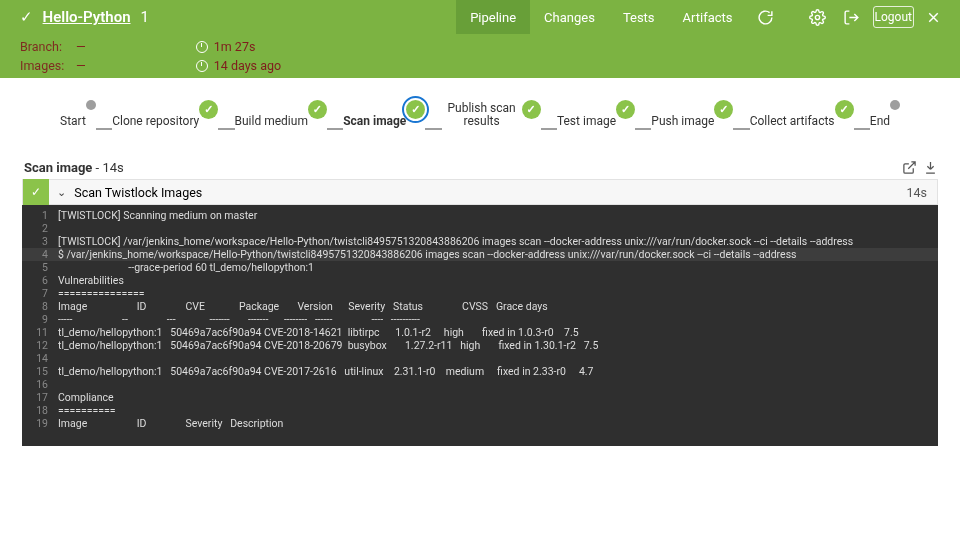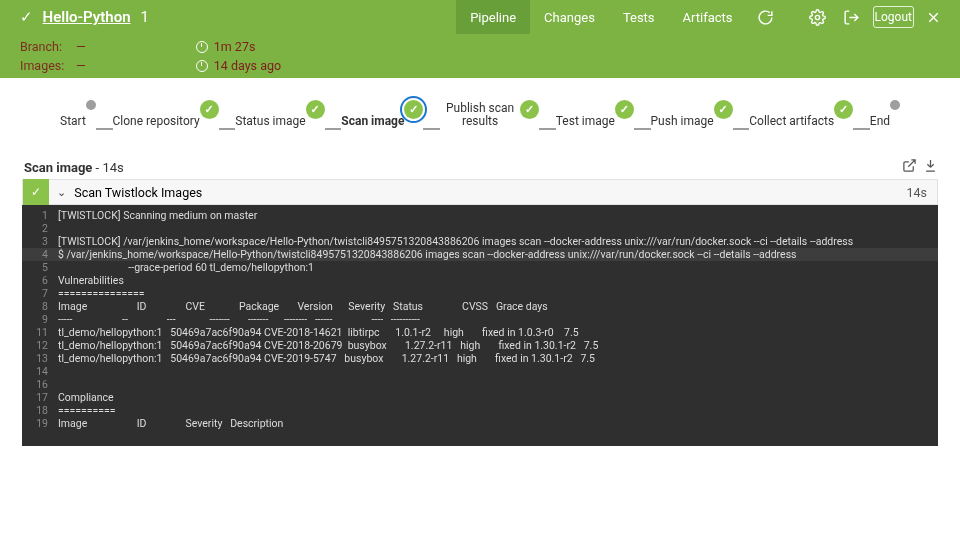--- a/index.html
+++ b/index.html
@@ -116,21 +116,21 @@
         <div class="stage-label">Start</div>
         <div class="node-dot"></div>
       </div>
       <div class="connector"></div>
       <div class="stage-wrap">
         <div class="stage-label">Clone repository</div>
         <div class="node-check">✓</div>
       </div>
       <div class="connector"></div>
       <div class="stage-wrap">
-        <div class="stage-label">Status image</div>
+        <div class="stage-label">Build medium</div>
         <div class="node-check">✓</div>
       </div>
       <div class="connector"></div>
       <div class="stage-wrap">
         <div class="stage-label bold">Scan image</div>
         <div class="node-check sel">✓</div>
       </div>
       <div class="connector"></div>
       <div class="stage-wrap">
         <div class="stage-label wrap">Publish scan results</div>
@@ -152,21 +152,21 @@
         <div class="node-check">✓</div>
       </div>
       <div class="connector"></div>
       <div class="stage-wrap">
         <div class="stage-label">End</div>
         <div class="node-dot"></div>
       </div>
     </div>
 </div>
 
-<div style="display:flex;align-items:center;">
+<div style="display:flex;align-items:flex-end;">
   <div class="section-hdr"><b>Scan image</b> - <span>14s</span></div>
   <span class="popout-icon">
     <svg width="15" height="15" viewBox="0 0 24 24" fill="none" stroke="#555" stroke-width="2">
         <path d="M18 13v6a2 2 0 0 1-2 2H5a2 2 0 0 1-2-2V8a2 2 0 0 1 2-2h6M15 3h6v6M10 14 21 3"></path>
       </svg>
   </span>
   <span class="dl-icon">
     <svg width="15" height="15" viewBox="0 0 24 24" fill="none" stroke="#555" stroke-width="2">
         <path d="M12 3v12m0 0 5-5m-5 5-5-5M5 21h14"></path>
       </svg>
@@ -186,19 +186,19 @@
     <div class="line"><span class="ln">2</span></div>
     <div class="line"><span class="ln">3</span><span>[TWISTLOCK] /var/jenkins_home/workspace/Hello-Python/twistcli8495751320843886206 images scan --docker-address unix:///var/run/docker.sock --ci --details --address </span></div>
     <div class="line hl"><span class="ln">4</span><span>$ /var/jenkins_home/workspace/Hello-Python/twistcli8495751320843886206 images scan --docker-address unix:///var/run/docker.sock --ci --details --address </span></div>
     <div class="line"><span class="ln">5</span><span>                           --grace-period 60 tl_demo/hellopython:1</span></div>
     <div class="line"><span class="ln">6</span><span>Vulnerabilities</span></div>
     <div class="line"><span class="ln">7</span><span>===============</span></div>
     <div class="line"><span class="ln">8</span><span>Image                   ID               CVE             Package       Version      Severity   Status               CVSS   Grace days</span></div>
     <div class="line"><span class="ln">9</span><span>-----                   --               ---             -------       -------      --------   ------               ----   ----------</span></div>
     <div class="line"><span class="ln">11</span><span>tl_demo/hellopython:1   50469a7ac6f90a94 CVE-2018-14621  libtirpc      1.0.1-r2     high       fixed in 1.0.3-r0    7.5      </span></div>
     <div class="line"><span class="ln">12</span><span>tl_demo/hellopython:1   50469a7ac6f90a94 CVE-2018-20679  busybox       1.27.2-r11   high       fixed in 1.30.1-r2   7.5      </span></div>
-    <div class="line"><span class="ln">13</span><span>tl_demo/hellopython:1   50469a7ac6f90a94 CVE-2019-5747   busybox       1.27.2-r11   high       fixed in 1.30.1-r2   7.5      </span></div>
     <div class="line"><span class="ln">14</span></div>
+    <div class="line"><span class="ln">15</span><span>tl_demo/hellopython:1   50469a7ac6f90a94 CVE-2017-2616   util-linux    2.31.1-r0    medium     fixed in 2.33-r0     4.7      </span></div>
     <div class="line"><span class="ln">16</span><span></span></div>
     <div class="line"><span class="ln">17</span><span>Compliance</span></div>
     <div class="line"><span class="ln">18</span><span>==========</span></div>
     <div class="line"><span class="ln">19</span><span>Image                   ID               Severity   Description</span></div>
   </div>
 
 </body></html>

